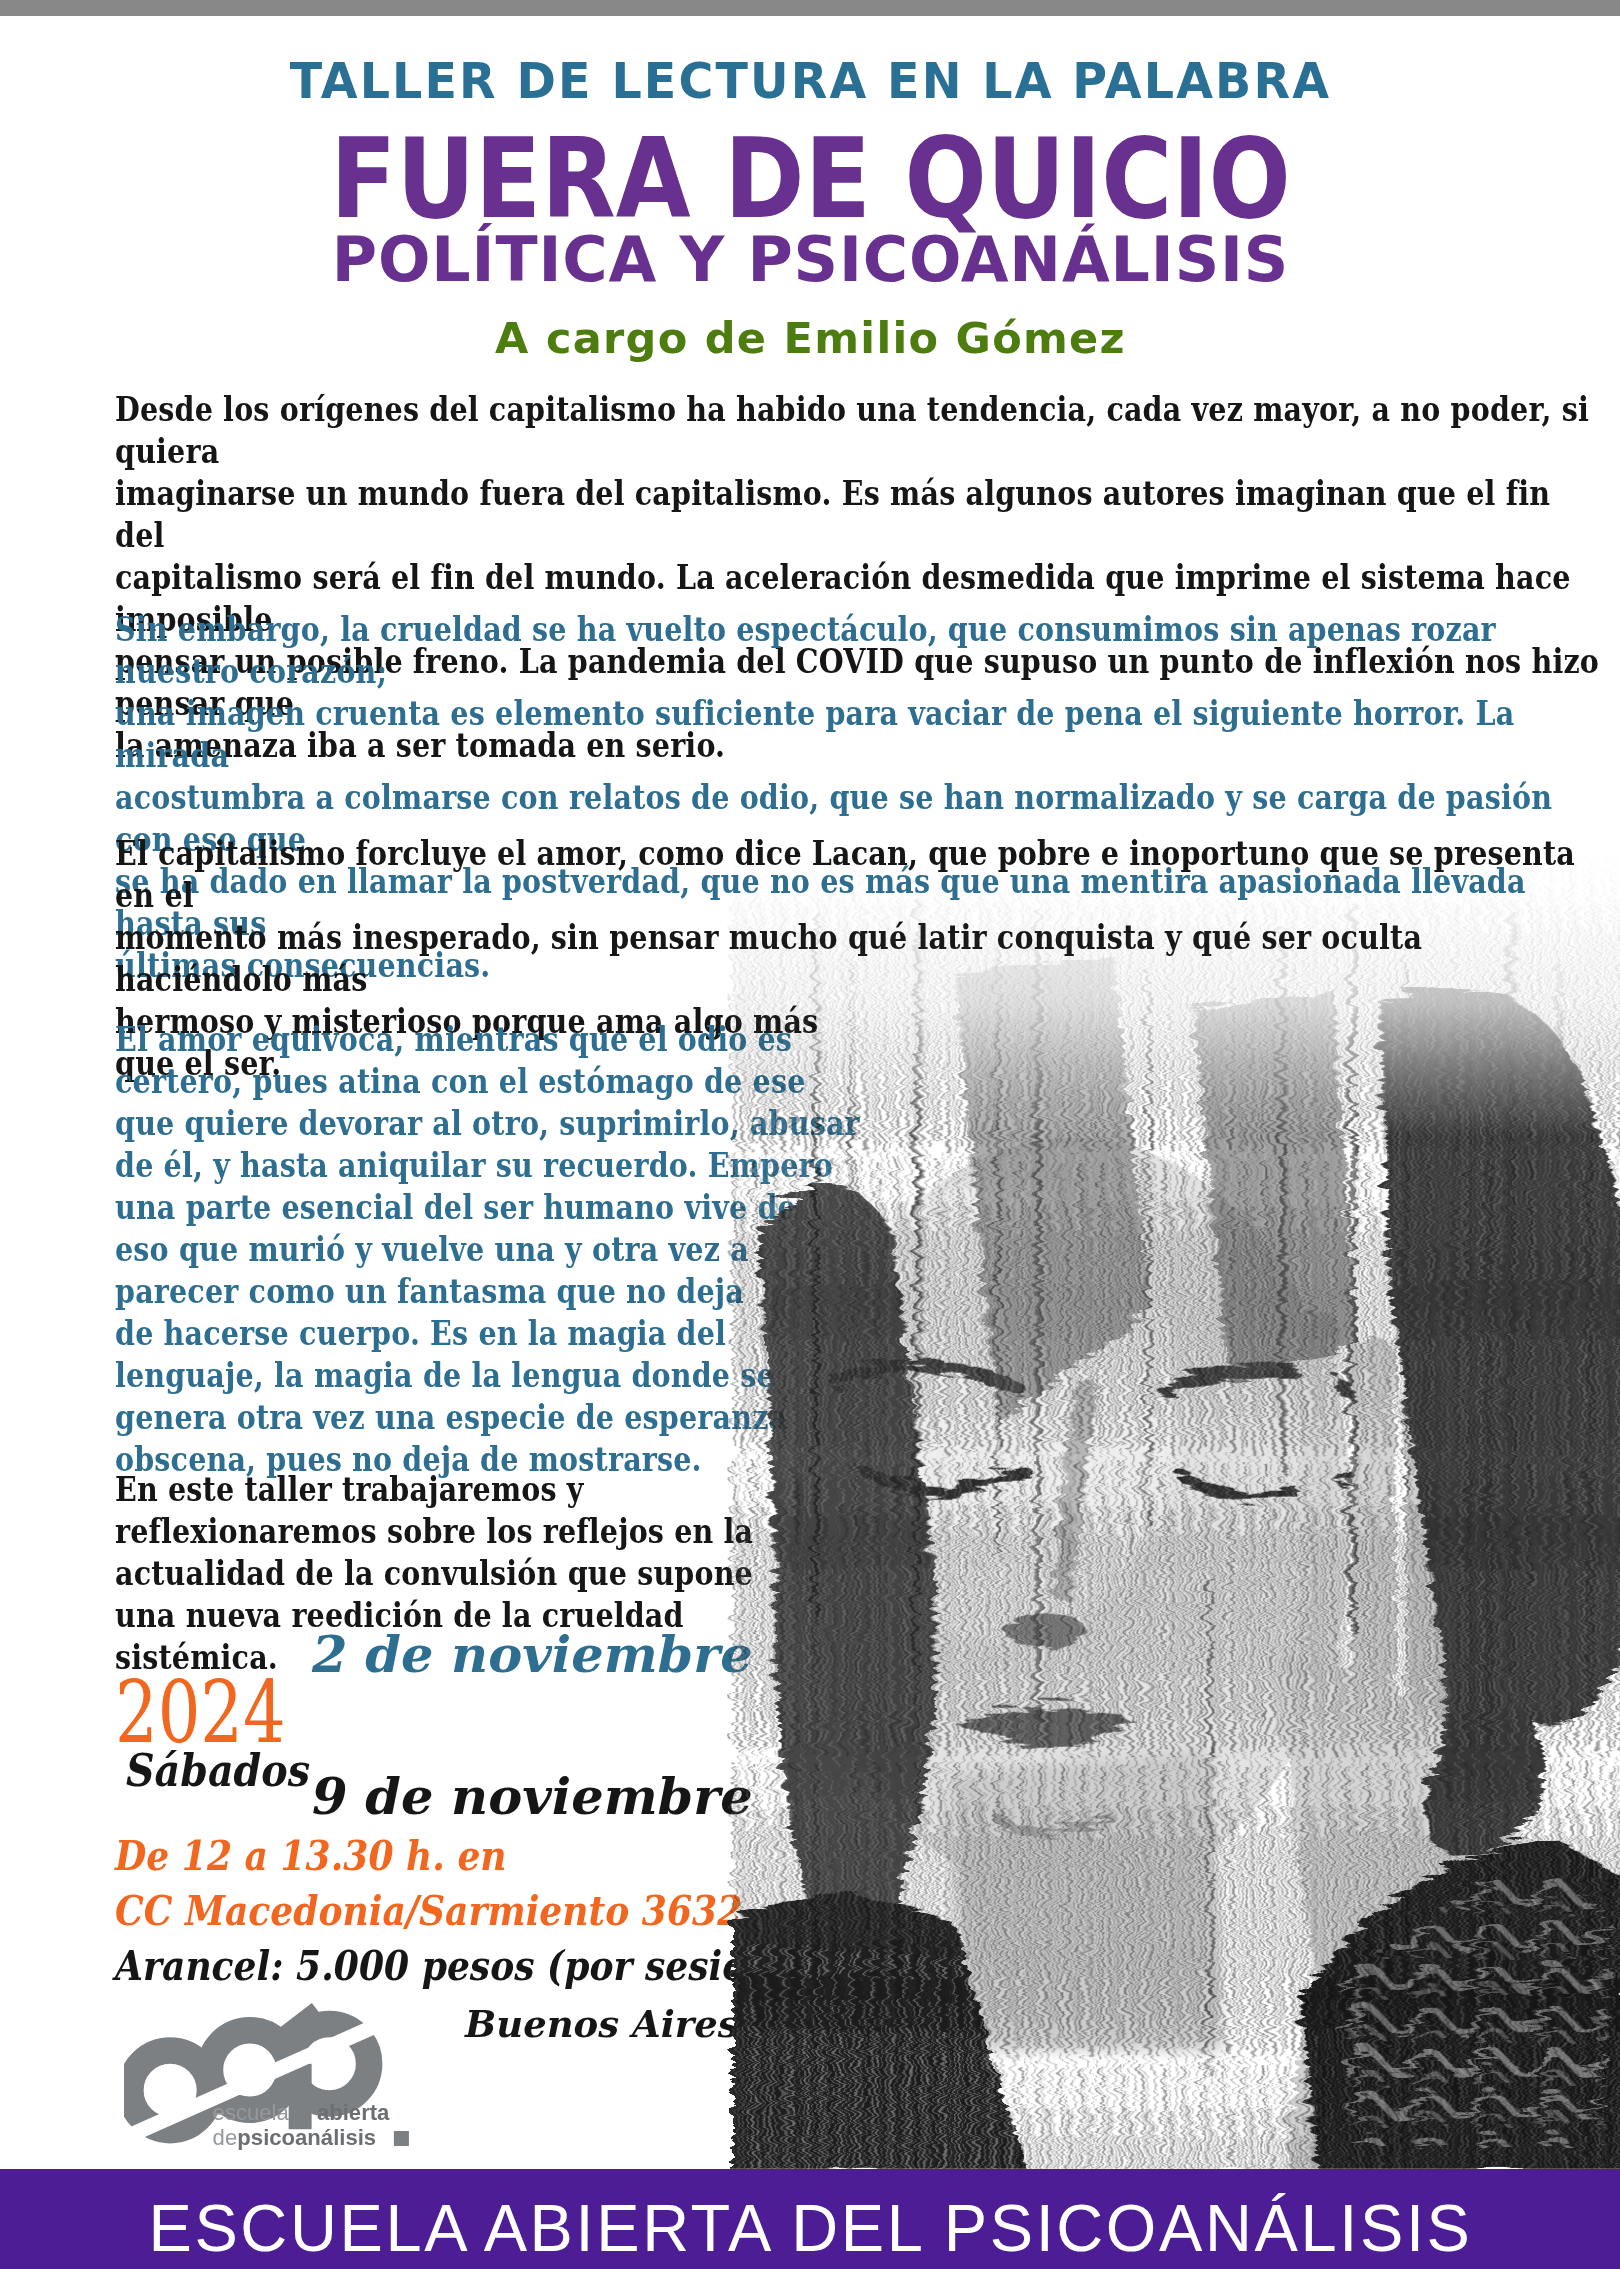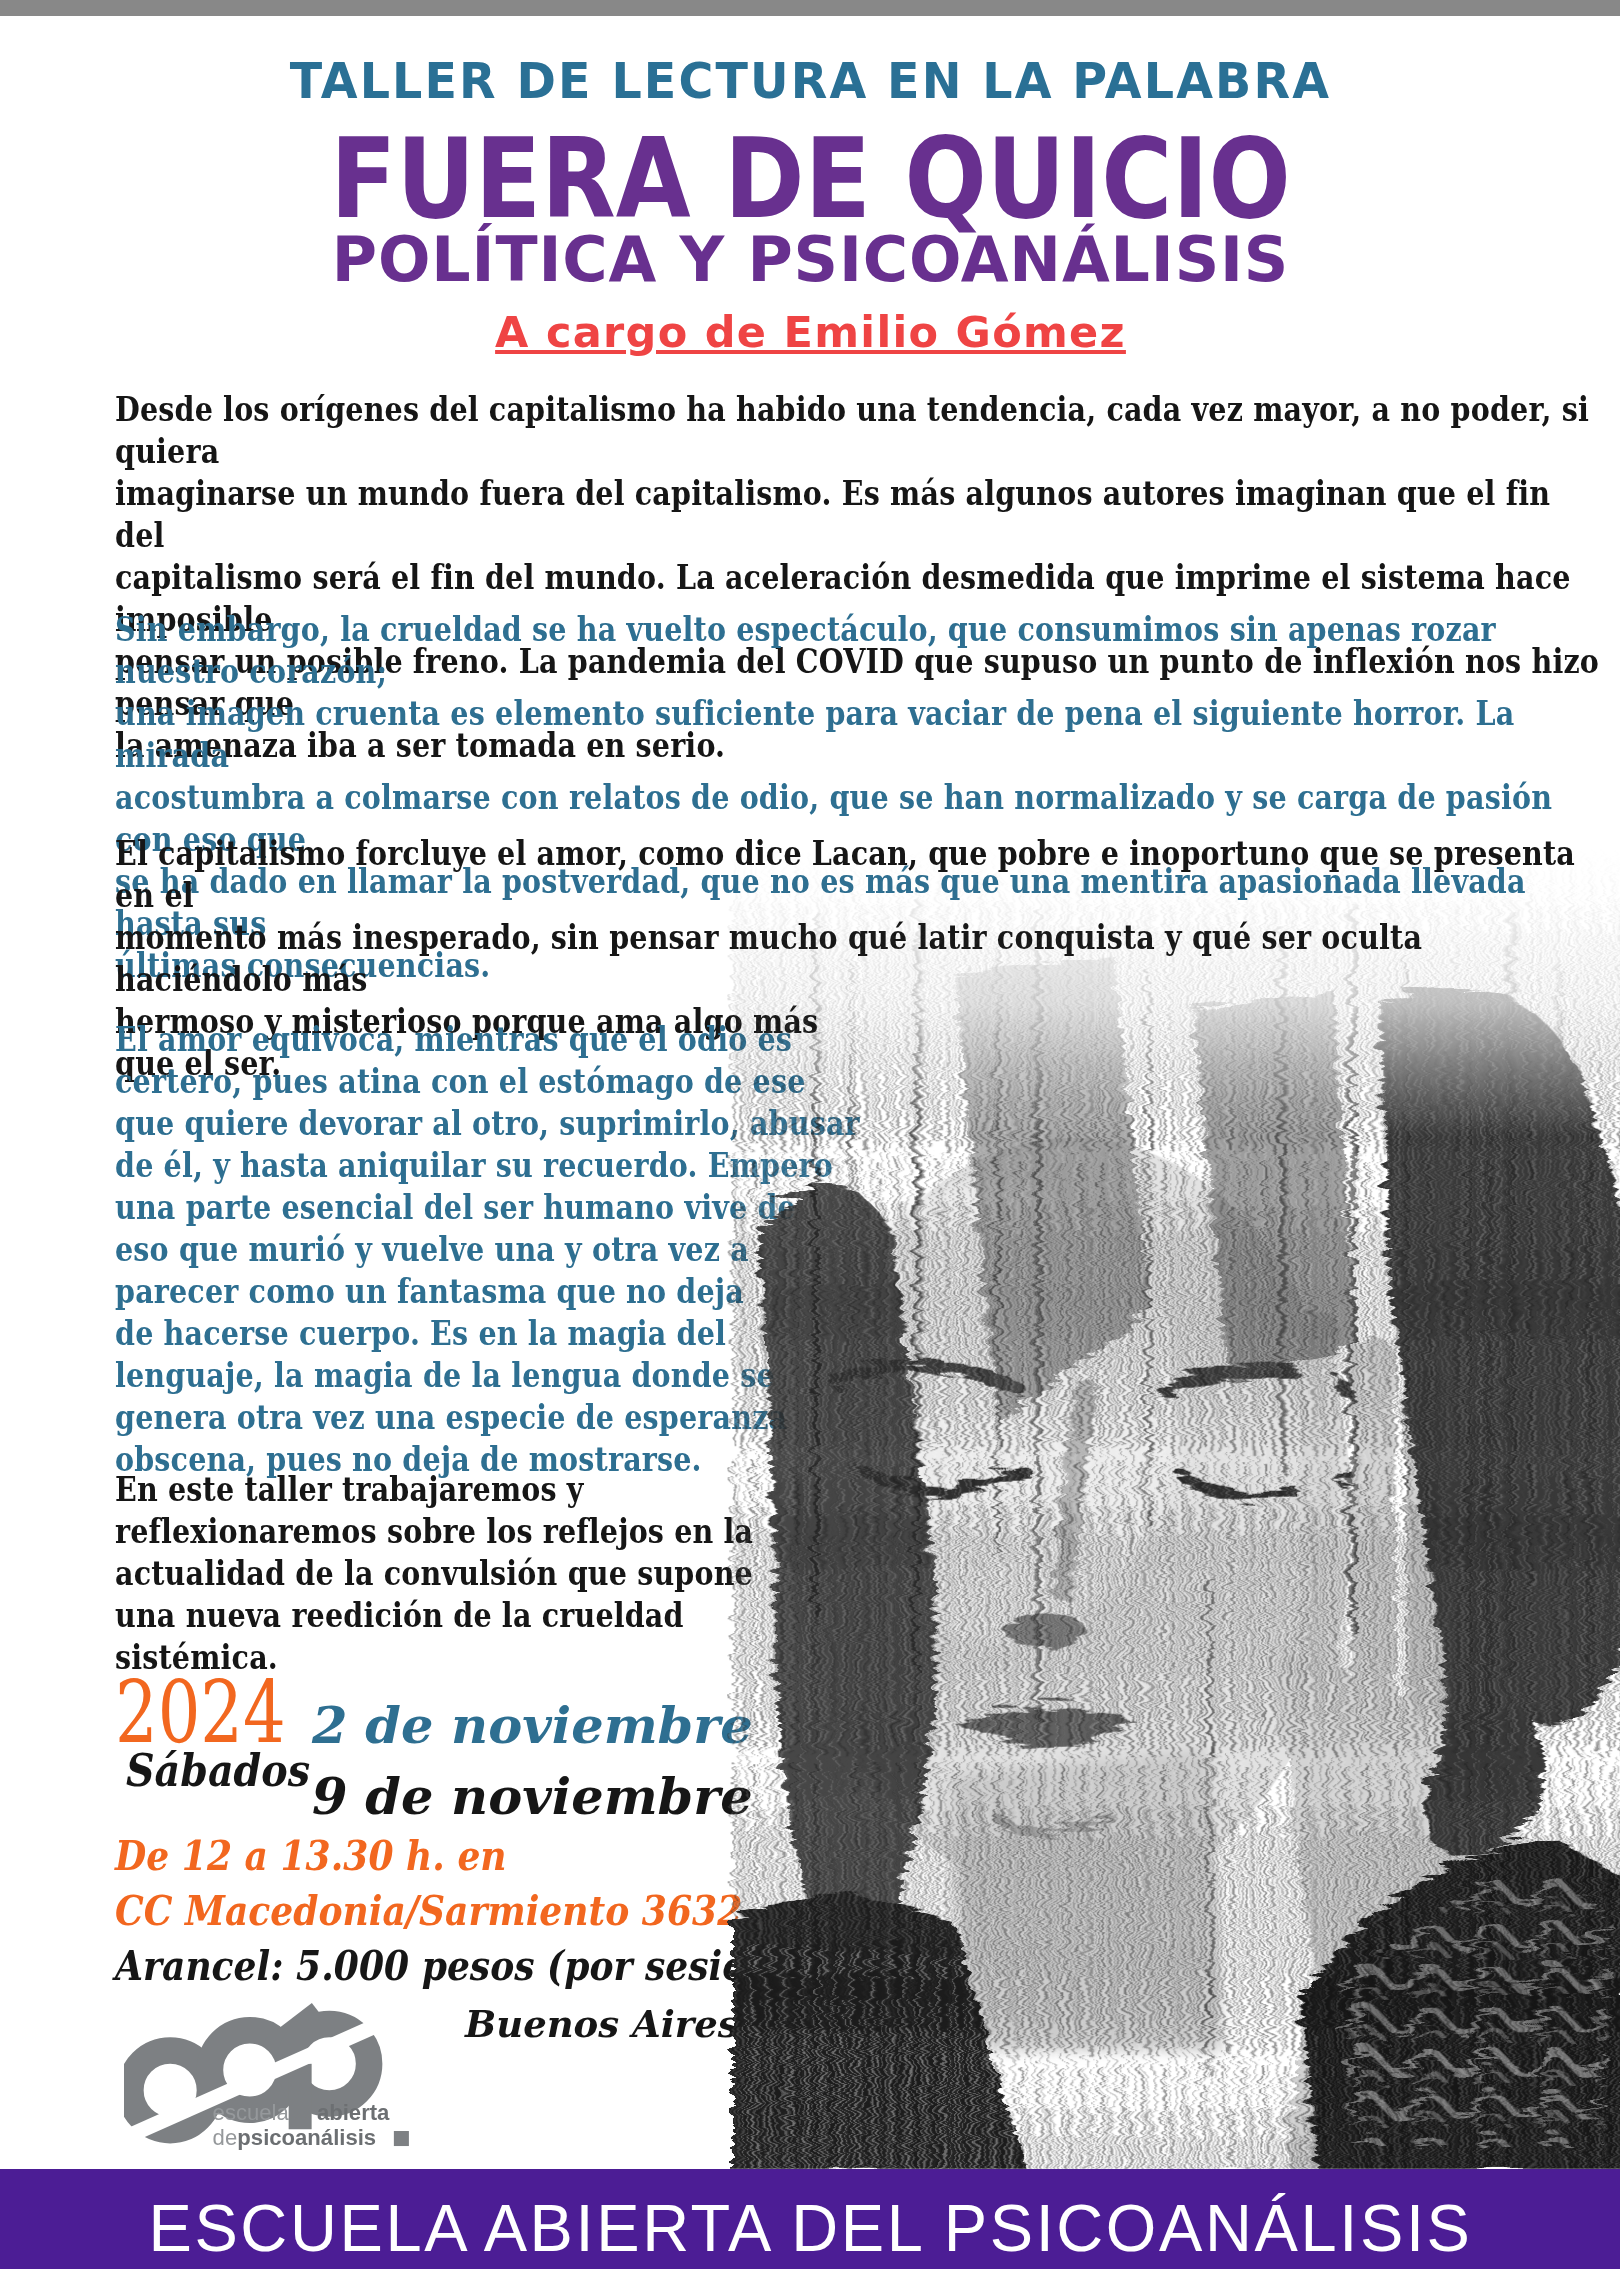--- a/index.html
+++ b/index.html
@@ -8,21 +8,21 @@
     background:#ffffff; overflow:hidden;
     font-family:"DejaVu Serif", serif;
   }
   .center { position:absolute; left:0; right:0; text-align:center; }
   .sans { font-family:"DejaVu Sans", "Liberation Sans", sans-serif; }
 
   
   .kicker   { top:37px;  font-size:49px;  font-weight:bold; color:#2a7095; letter-spacing:2.2px; transform:scaleX(.97); }
   .title    { top:99px; font-size:110px; font-weight:bold; color:#68308f; transform:scaleX(.88); white-space:nowrap; }
   .subtitle { top:207px; font-size:63px;  font-weight:bold; color:#68308f; letter-spacing:0.9px; transform:scaleX(.98); white-space:nowrap; }
-  .byline   { top:291px; font-size:43px;  font-weight:bold; color:#ef4444; letter-spacing:1.3px;text-decoration:underline; }
+  .byline   { top:297px; font-size:43px;  font-weight:bold; color:#4d7c0f; letter-spacing:1.3px; }
 
   
   .para {
     position:absolute; left:115px; width:1773px;
     font-size:34px; line-height:42px; font-weight:bold;
     white-space:pre-line; letter-spacing:0.2px;
     transform:scaleX(.84); transform-origin:0 0;
   }
   .dark { color:#161616; }
   .teal { color:#2e6f91; }
@@ -34,21 +34,21 @@
     position:absolute; left:115px; top:1646px;
     font-size:86px; color:#f2671f; font-weight:normal;
     transform:scaleX(.78); transform-origin:0 0;
   }
   .day {
     position:absolute; left:126px; top:1729px;
     font-size:44px; font-weight:bold; font-style:italic; color:#161616;
     transform:scaleX(.9); transform-origin:0 0;
   }
   .date { position:absolute; left:312px; font-size:51px; font-weight:bold; font-style:italic; white-space:nowrap; }
-  .d1 { top:1614px; } .d2 { top:1679px; } .d3 { top:1750px; }
+  .d1 { top:1614px; } .d2 { top:1608px; } .d3 { top:1750px; }
 
   
   .detail {
     position:absolute; left:115px;
     font-size:41px; font-weight:bold; font-style:italic; white-space:nowrap;
     transform:scaleX(.88); transform-origin:0 0;
   }
   .t1 { top:1816px; color:#f2671f; }
   .t2 { top:1871px; color:#f2671f; }
   .t3 { top:1926px; color:#161616; }

